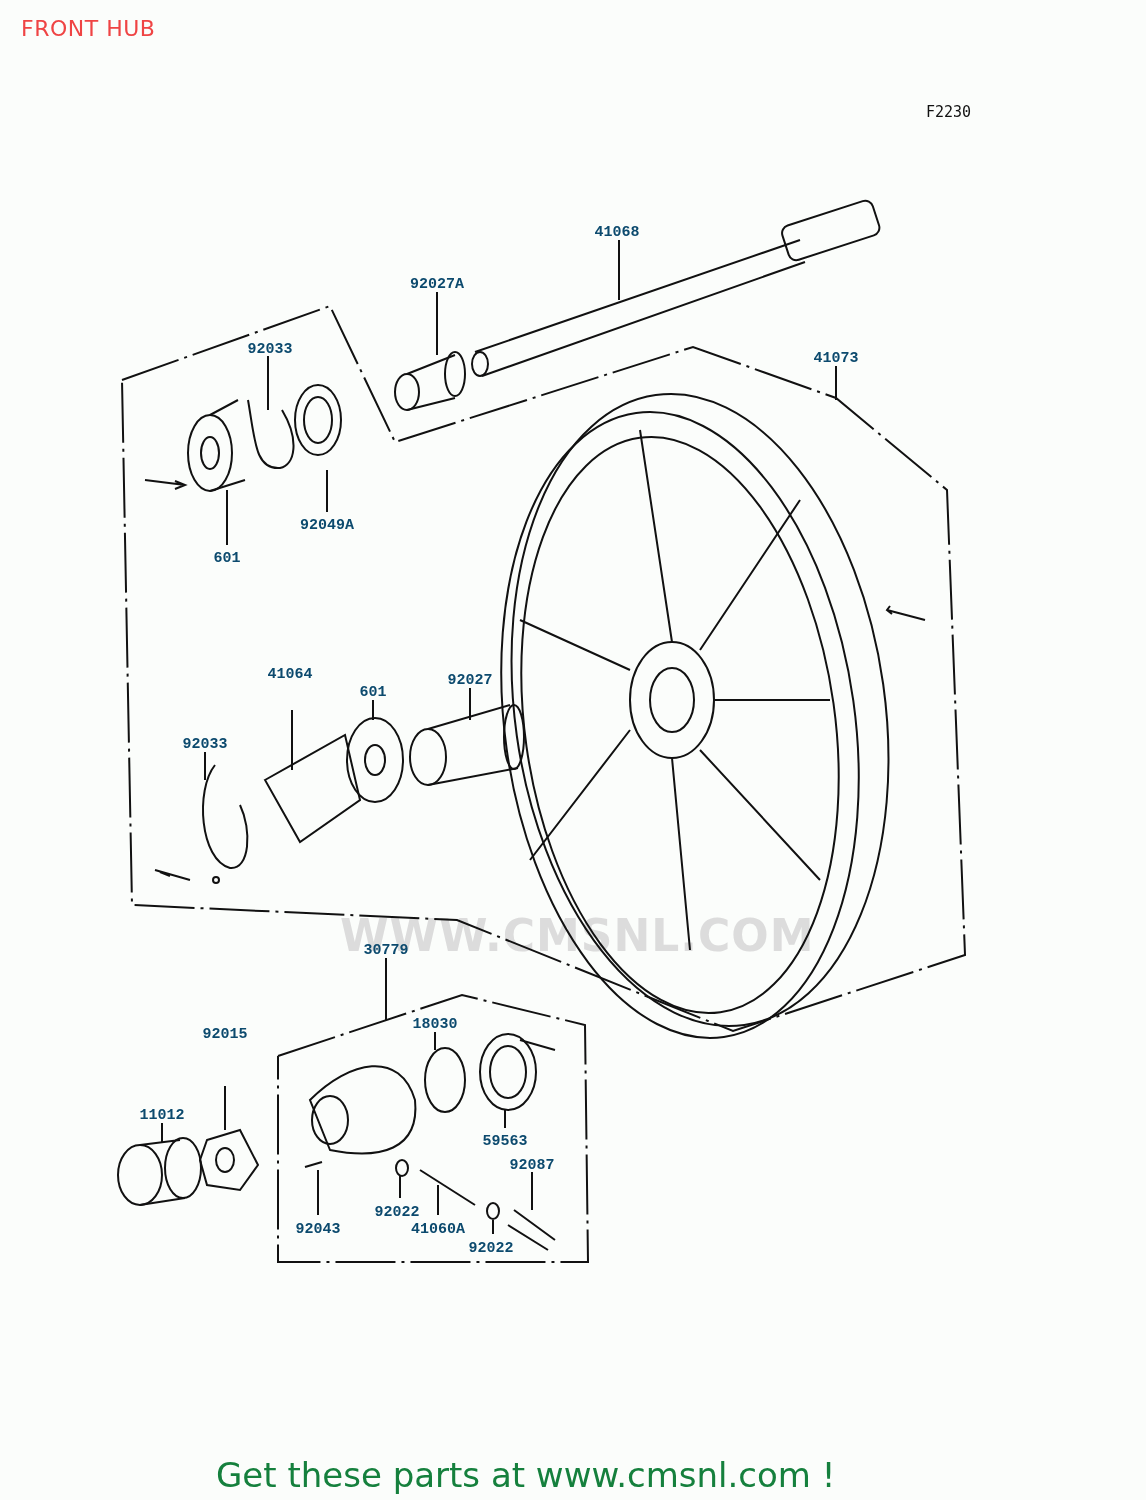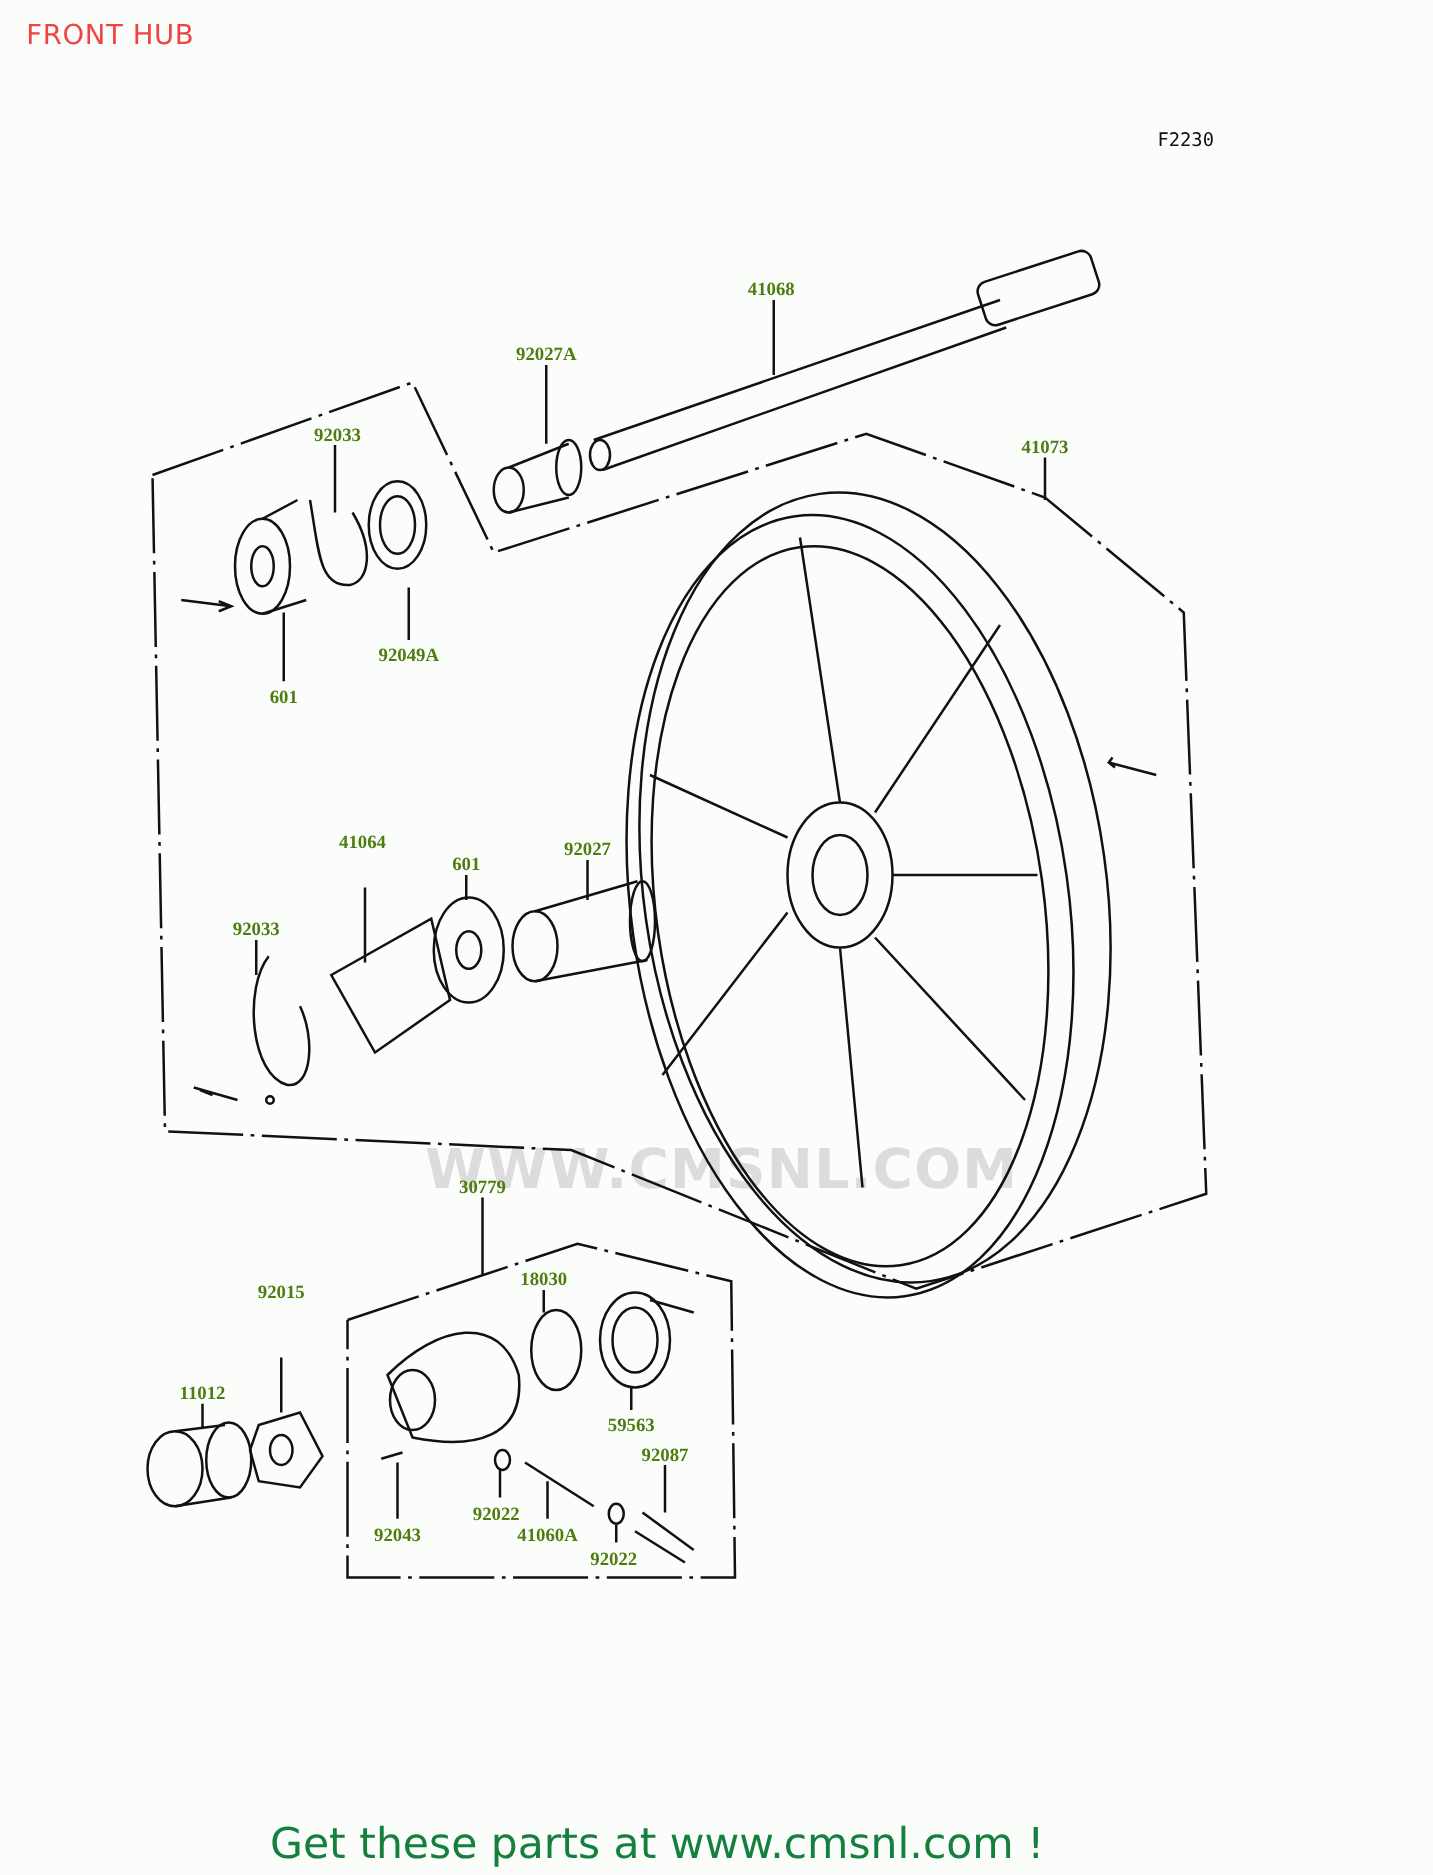--- a/index.html
+++ b/index.html
@@ -1,20 +1,20 @@
 <!DOCTYPE html>
 <html><head>
 <meta charset="utf-8">
 <style>
   html, body { margin:0; padding:0; background:#fbfdfb; }
   body { width:1146px; height:1500px; position:relative; overflow:hidden; font-family:"DejaVu Sans", sans-serif; }
   .title { position:absolute; left:21px; top:16px; font-size:22px; color:#ef4444; letter-spacing:0.5px; }
   .figcode { position:absolute; left:890px; top:103px; font-size:15px; color:#111; font-family:"DejaVu Sans Mono", monospace;margin-left:36px; }
   .footer { position:absolute; left:216px; top:1455px; font-size:34px; color:#15803d; font-family:"DejaVu Sans", sans-serif; }
-  .lbl { position:absolute; font-size:15px; color:#4d7c0f; font-weight:bold; font-family:Liberation Serif, serif; transform:translateX(-50%); white-space:nowrap; }
+  .lbl { position:absolute; font-size:15px; color:#0c4a6e; font-weight:bold; font-family:Liberation Mono, monospace; transform:translateX(-50%); white-space:nowrap; }
   svg.diagram { position:absolute; left:0; top:0; }
   .wm { position:absolute; left:340px; top:910px; font-size:44px; font-weight:bold; color:#dcdcdc; font-family:"DejaVu Sans", sans-serif; letter-spacing:1px; }
 </style>
 </head>
 <body>
 
 <div class="title">FRONT HUB</div>
 <div class="figcode">F2230</div>
 <div class="wm">WWW.CMSNL.COM</div>
 

